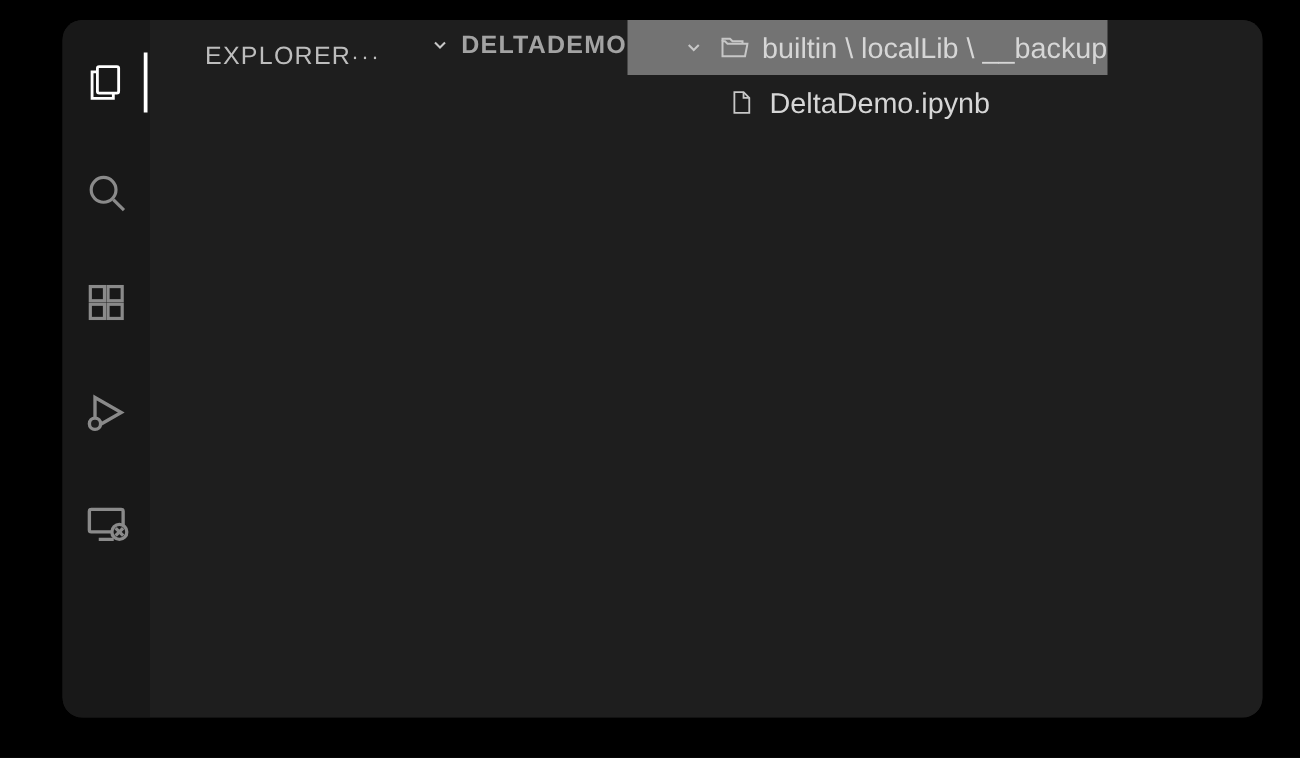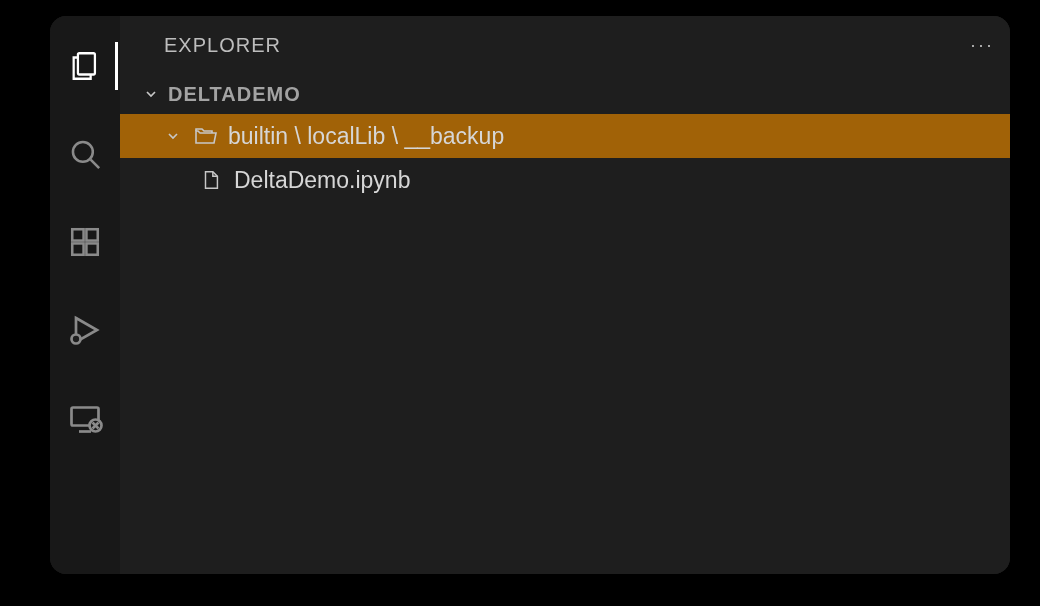--- a/index.html
+++ b/index.html
@@ -77,21 +77,21 @@
     position: absolute;
     left: 50px;
     width: 3px;
     height: 48px;
     background: #ffffff;
   }
   .sidebar {
     flex: 1;
     background: #1e1e1e;
     display: flex;
-    flex-direction: column;
+    flex-direction: row;
     color: #cccccc;
   }
   .sidebar-header {
     height: 58px;
     display: flex;
     align-items: center;
     justify-content: space-between;
     padding: 0 16px 0 44px;
     font-size: 20px;
     letter-spacing: 1px;
@@ -117,21 +117,21 @@
   .tree-row {
     height: 44px;
     display: flex;
     align-items: center;
     gap: 10px;
     color: #d6d6d6;
     cursor: pointer;
     padding-left: 22px;
   }
   .tree-row.selected {
-    background: #a16207;
+    background: #737373;
   }
   .indent-1 { padding-left: 64px; }
   .indent-2 { padding-left: 106px; }
   .chev { width: 18px; display:inline-flex; justify-content:center; color:#c7c7c7; }
   .icon-slot { width: 26px; display:inline-flex; justify-content:center; color:#c7c7c7; }
   svg { display:block; }
 </style>
 </head>
 <body>
 

